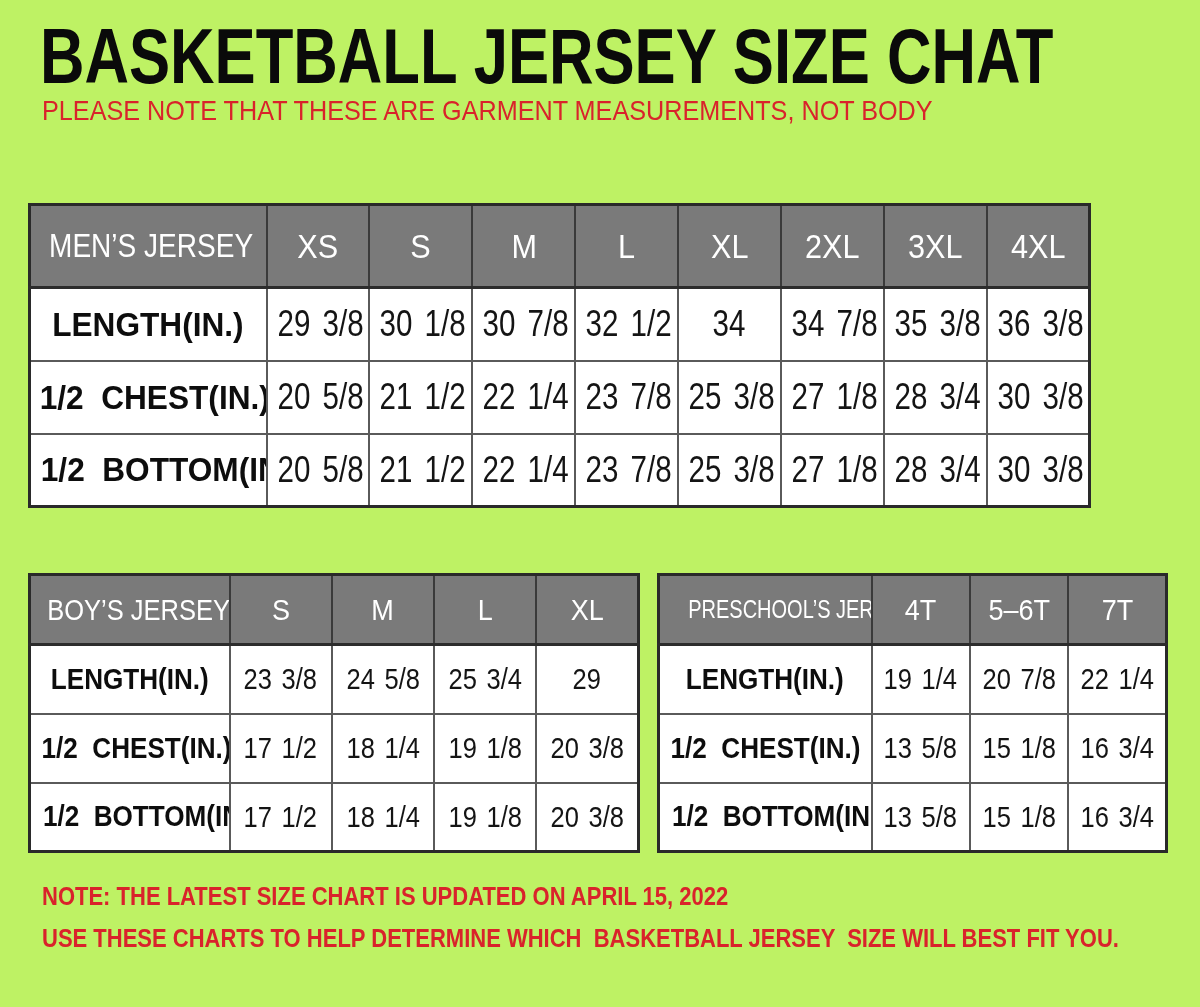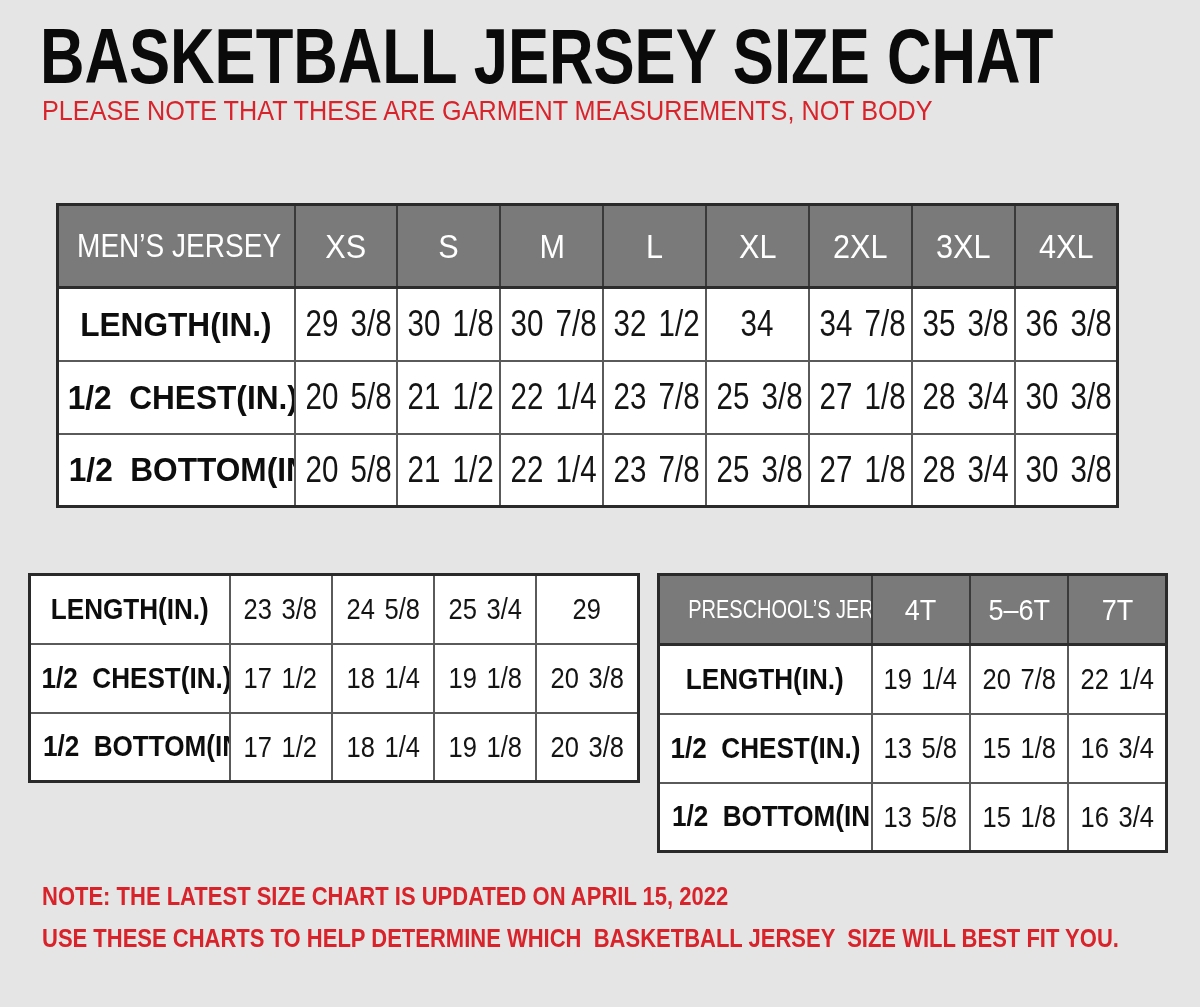--- a/index.html
+++ b/index.html
@@ -1,38 +1,38 @@
 <!DOCTYPE html>
 <html><head>
 <meta charset="utf-8">
 <style>
   * { margin:0; padding:0; box-sizing:border-box; }
   html,body { width:1200px; height:1007px; background:#ffffff; overflow:hidden;
               font-family:"Liberation Sans", sans-serif; }
-  .page { position:relative; width:1200px; height:1007px; background:#e5e5e5; }
+  .page { position:relative; width:1200px; height:1007px; background:#bef264; }
 
   .fit { display:inline-block; white-space:pre; transform:scaleX(var(--sx,1)); transform-origin:center; }
 
   .page-title { position:absolute; left:40px; top:16px; font-size:78px; font-weight:700;
                 color:#0a0a0a; line-height:80px; white-space:nowrap; }
   .page-title .fit { --sx:.79; transform-origin:left center; }
 
   .subtitle { position:absolute; left:42px; top:94px; color:#d9232b; font-weight:400;
               font-size:28px; line-height:34px; }
   .subtitle .fit { --sx:.9; transform-origin:left center; }
 
   table { position:absolute; border-collapse:collapse; table-layout:fixed;
           background:#ffffff; border:3px solid #2a2a2a; }
   th, td { border:2px solid #5a5a5a; padding:0; text-align:center; vertical-align:middle;
            overflow:hidden; }
   tr.head th { background:#7a7a7a; color:#ffffff; font-weight:400;
                border-color:#3a3a3a; border-bottom:3px solid #2c2c2c; }
 
   
-  .t-mens { left:28px; top:203px; width:1063px;margin-left:28px; }
+  .t-mens { left:28px; top:203px; width:1063px; }
   .t-mens tr.head    { height:83px; }
   .t-mens tr.datarow { height:73px; }
   .t-mens .name .fit  { font-size:33px; --sx:.85; }
   .t-mens .size .fit  { font-size:34px; --sx:.9; }
   .t-mens .label .fit { font-size:34px; font-weight:700; color:#0d0d0d; --sx:.93; }
   .t-mens .val .fit   { font-size:36px; color:#141414; --sx:.82; word-spacing:5px; }
 
   
   .t-boys { left:28px; top:573px; width:612px; }
   .t-pre  { left:657px; top:573px; width:511px; }
@@ -123,20 +123,27 @@
 
   <table class="t-boys">
     <colgroup>
       <col style="width:200px">
       <col>
         <col>
         <col>
         <col>
     </colgroup>
     <tbody>
+        <tr class="head">
+      <th class="name"><span class="fit">BOY’S JERSEY</span></th>
+      <th class="size"><span class="fit">S</span></th>
+      <th class="size"><span class="fit">M</span></th>
+      <th class="size"><span class="fit">L</span></th>
+      <th class="size"><span class="fit">XL</span></th>
+    </tr>
     <tr class="datarow">
       <td class="label"><span class="fit">LENGTH(IN.)</span></td>
       <td class="val"><span class="fit">23 3/8</span></td>
       <td class="val"><span class="fit">24 5/8</span></td>
       <td class="val"><span class="fit">25 3/4</span></td>
       <td class="val"><span class="fit">29</span></td>
     </tr>
     <tr class="datarow">
       <td class="label"><span class="fit">1/2  CHEST(IN.)</span></td>
       <td class="val"><span class="fit">17 1/2</span></td>

